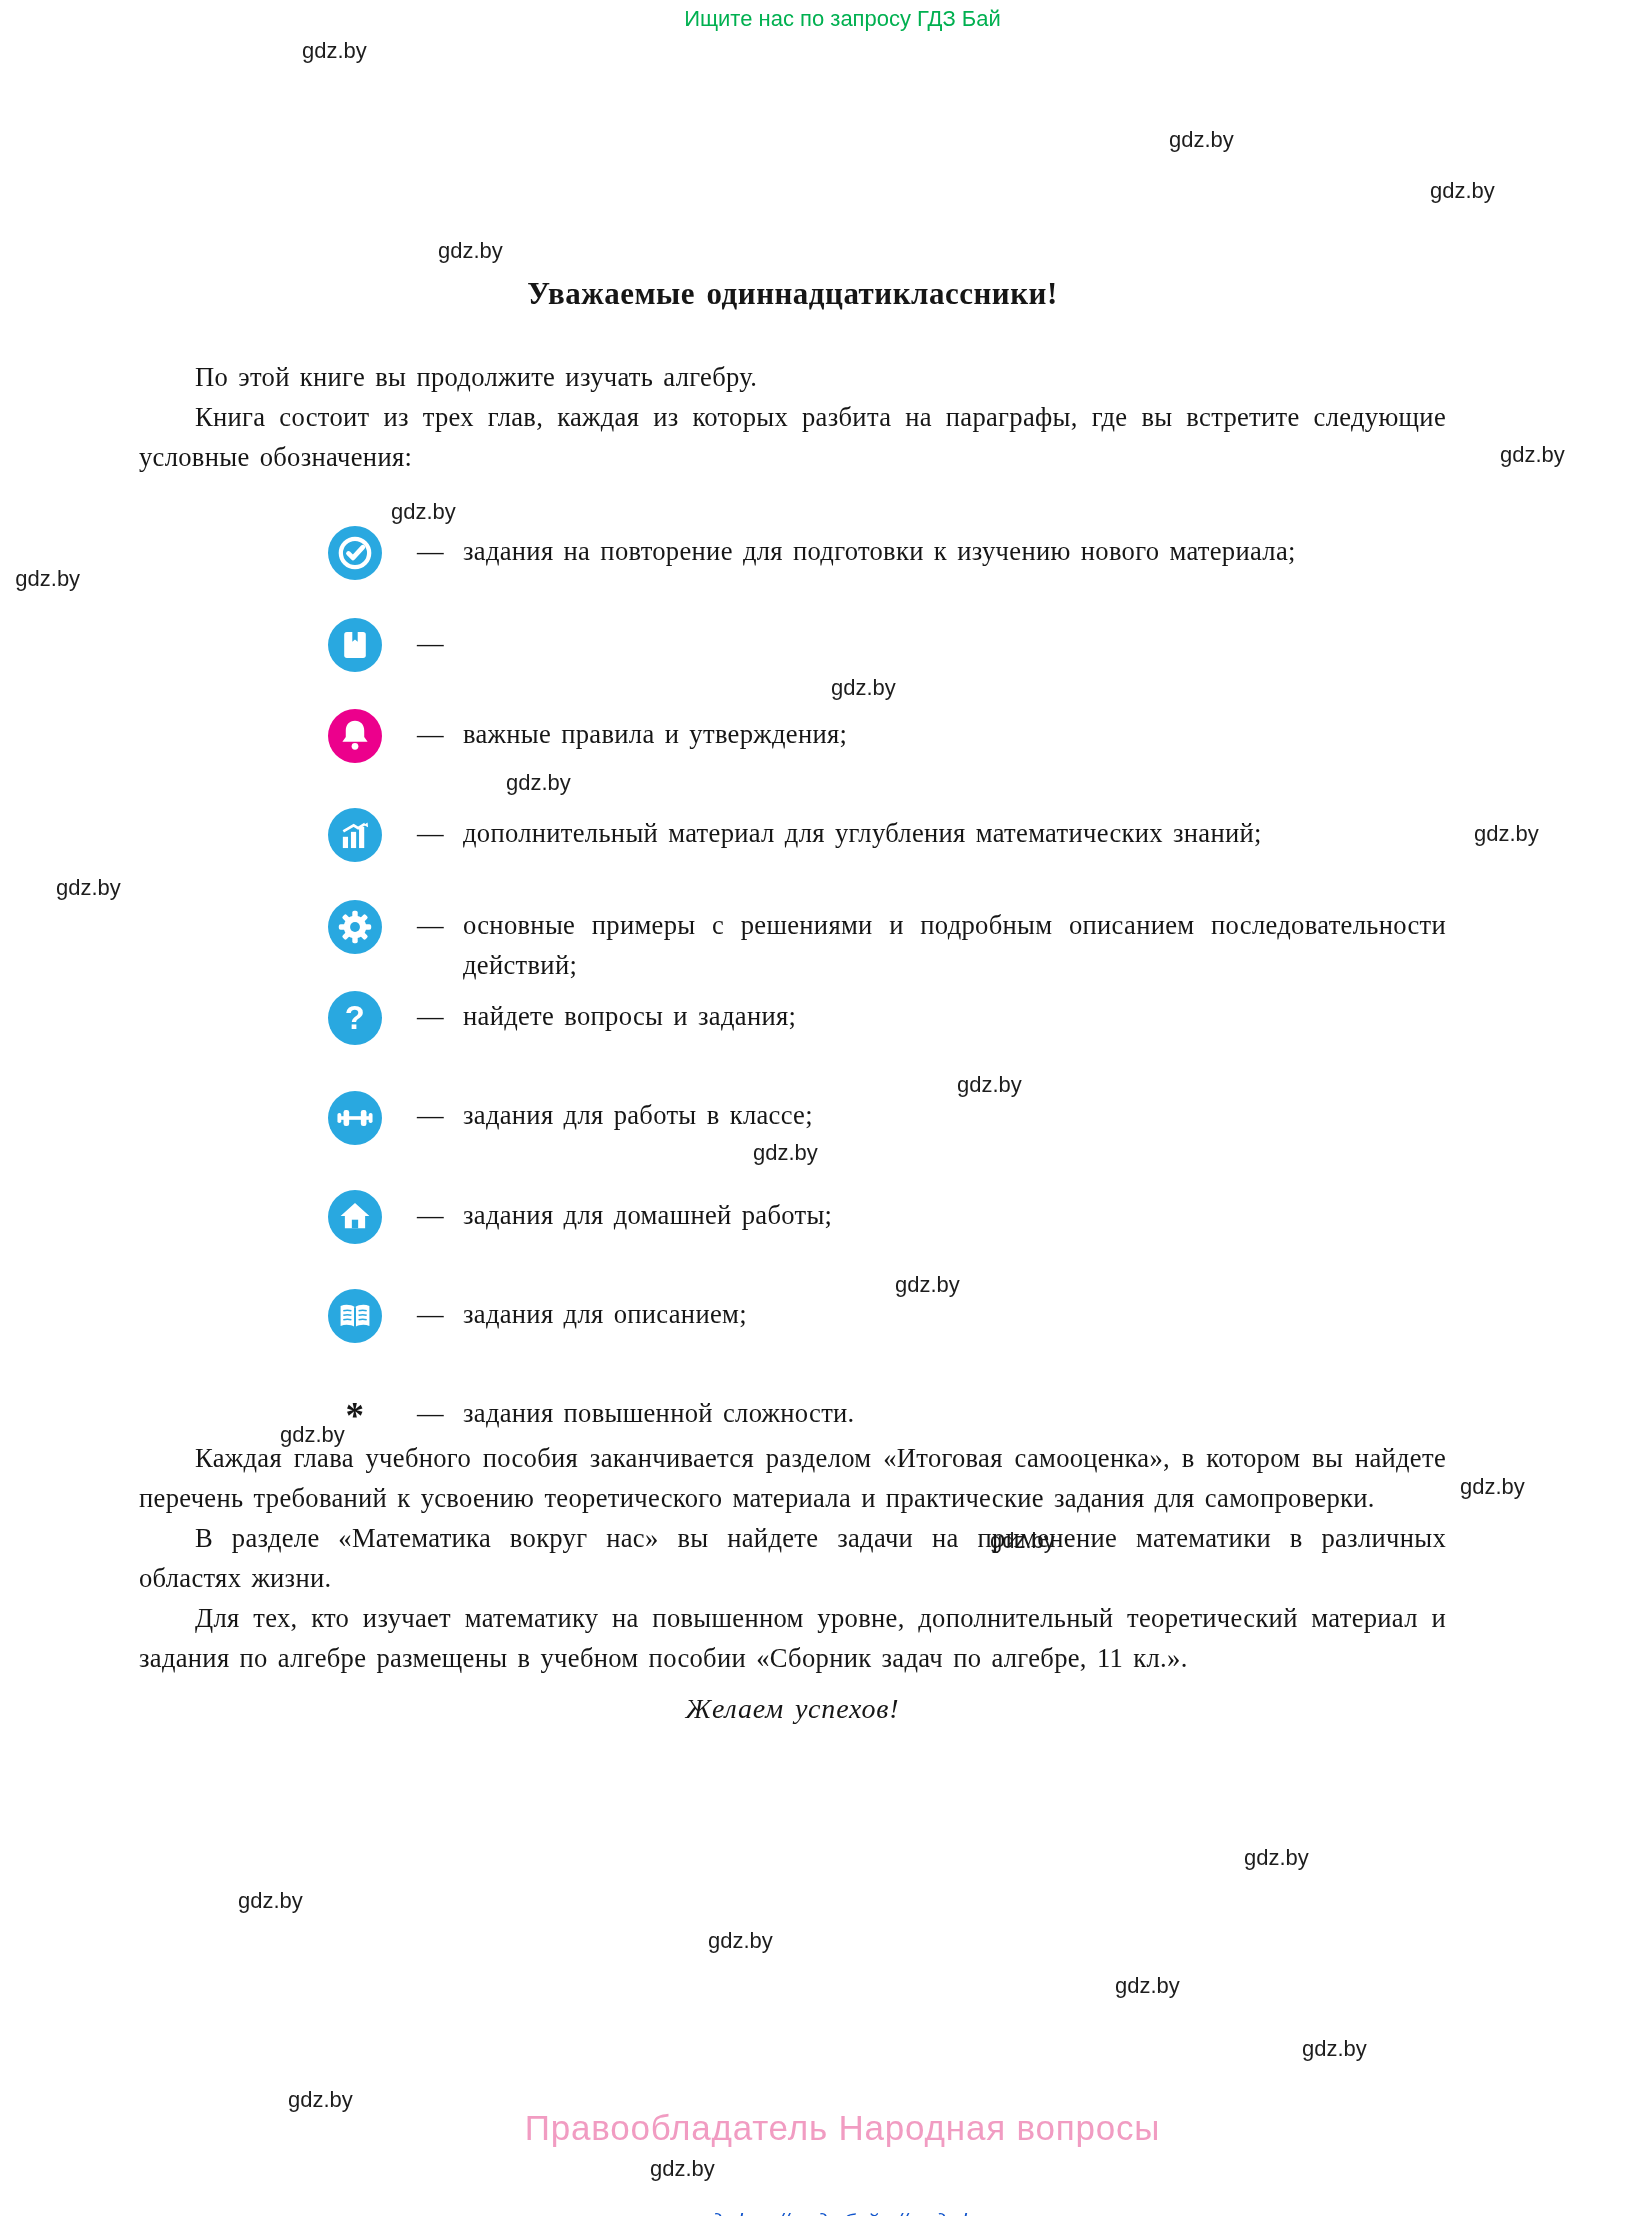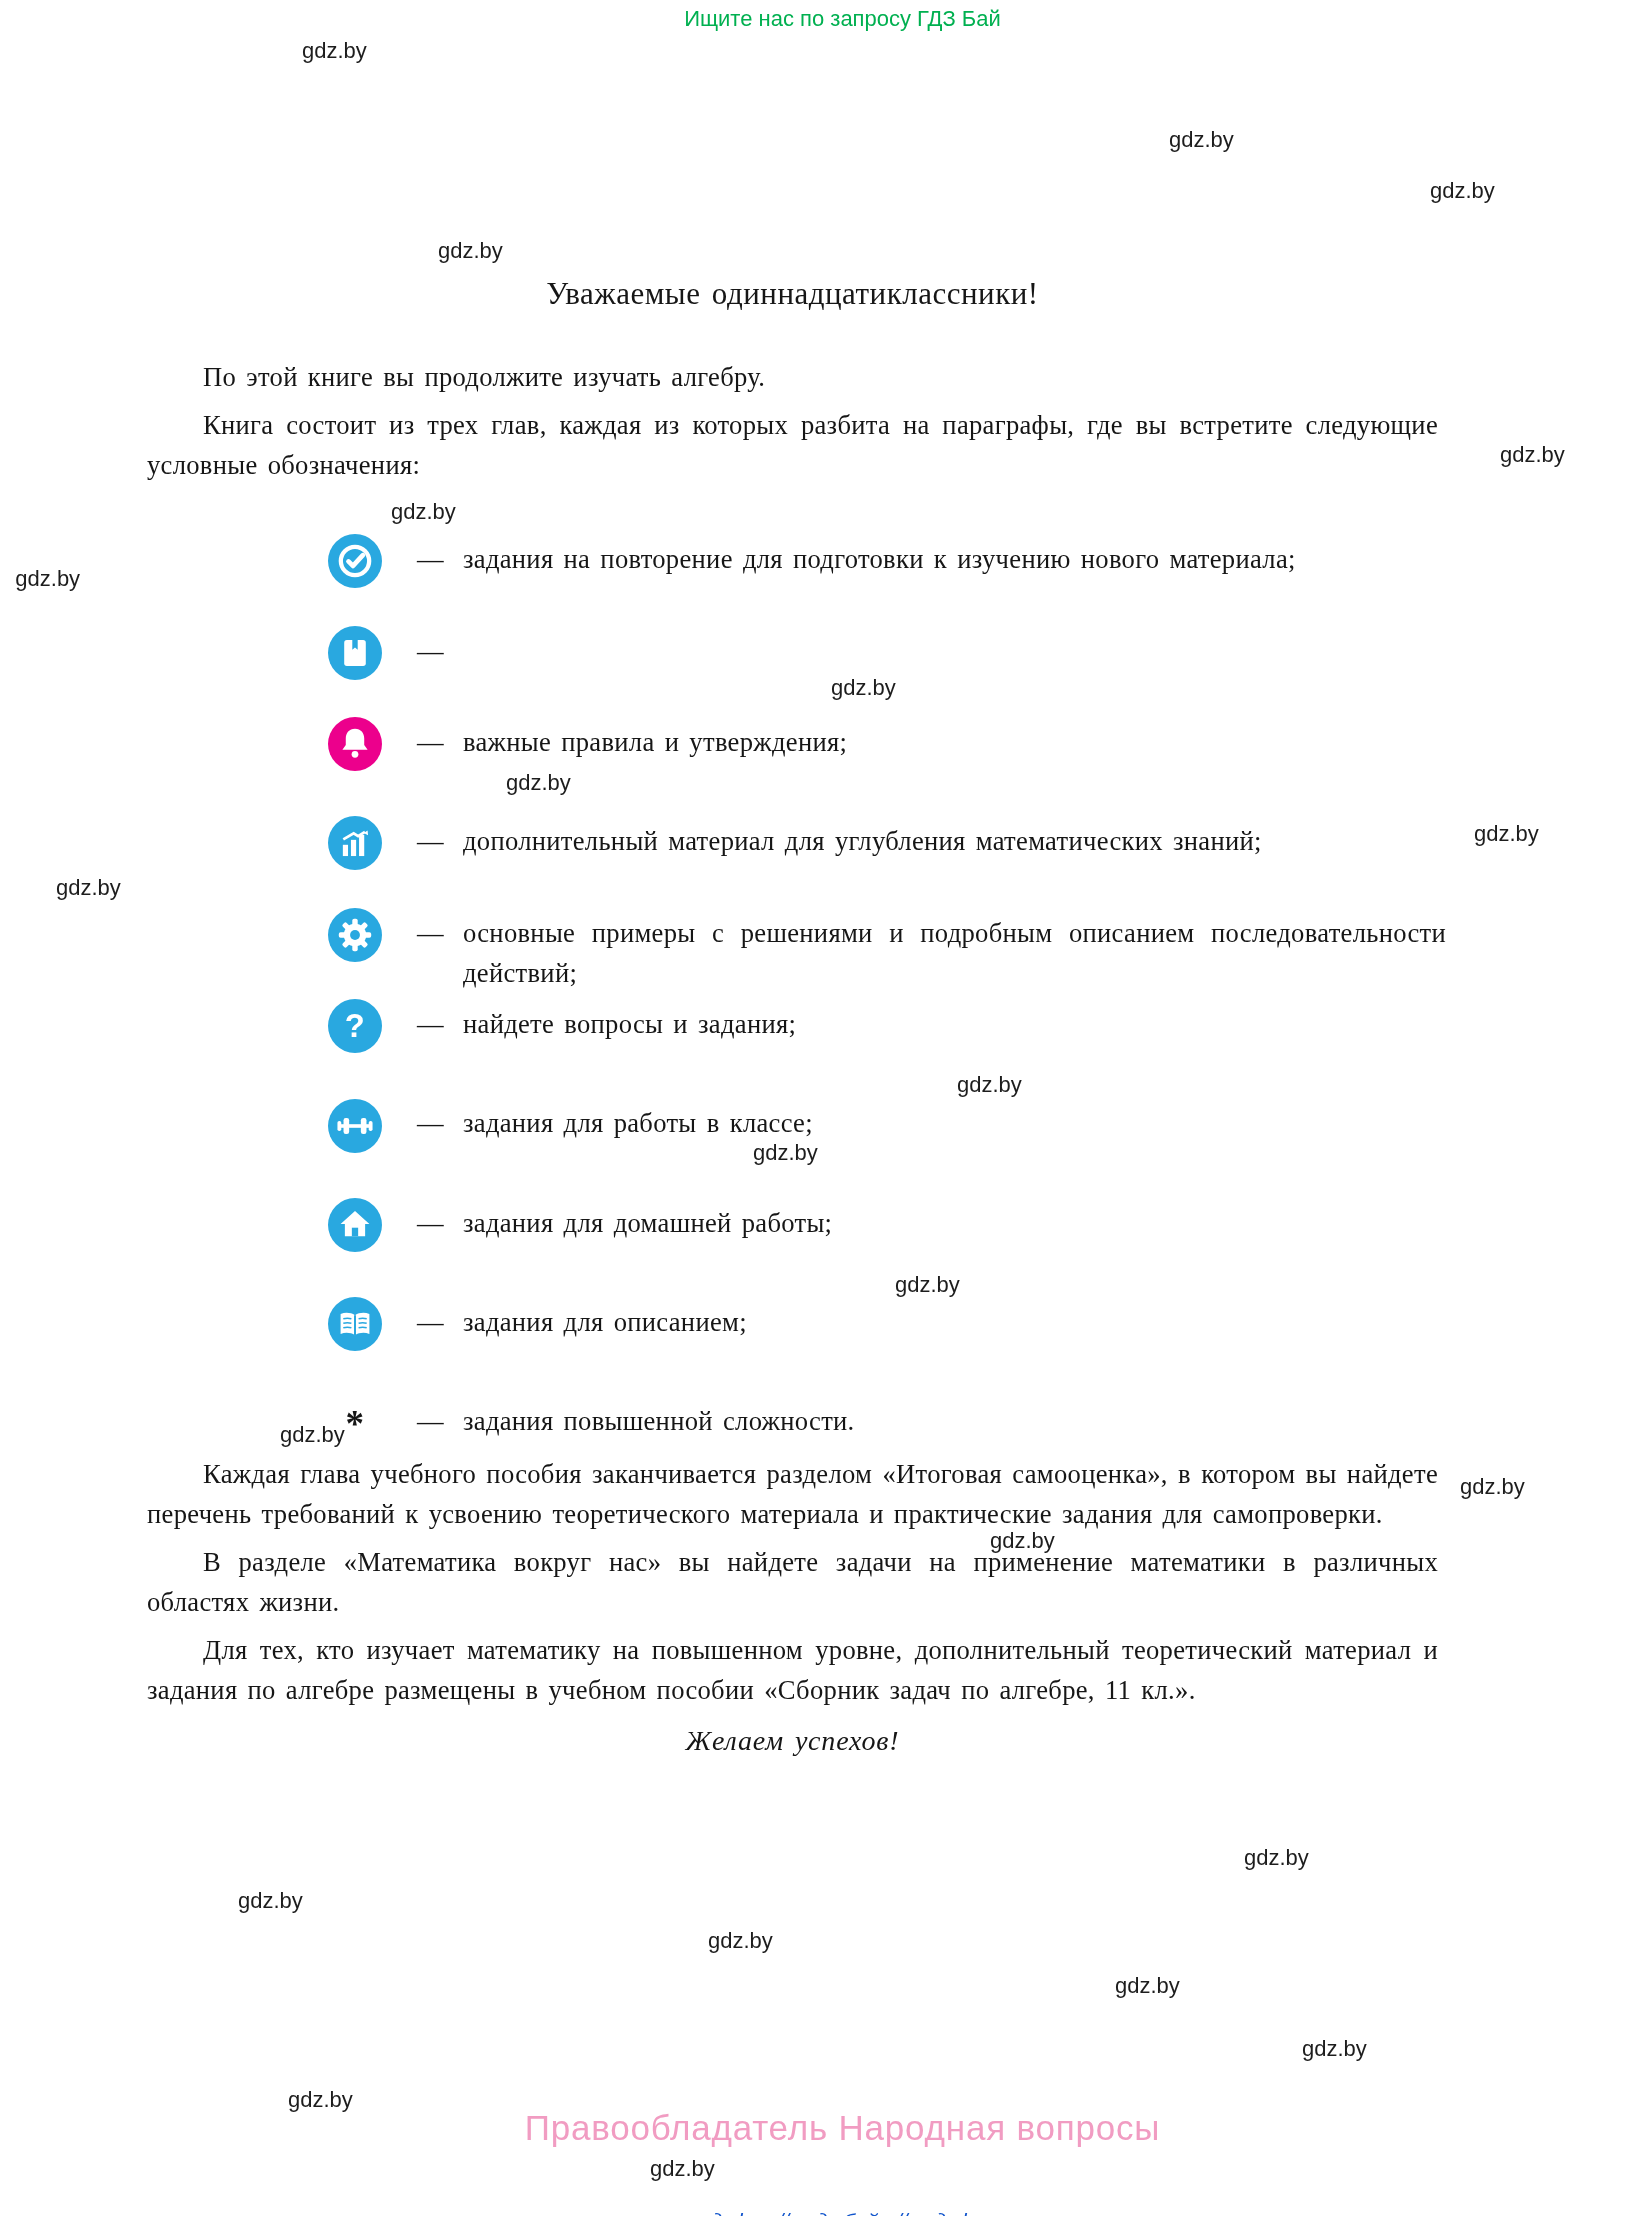--- a/index.html
+++ b/index.html
@@ -16,24 +16,24 @@
   .wm{
     position:absolute;font-family:"Liberation Sans",sans-serif;
     font-size:22px;color:#1d1d1d;white-space:nowrap;
   }
   .content{
     position:absolute;left:139px;top:274px;width:1307px;
     font-size:26.6px;line-height:40px;letter-spacing:0.3px;word-spacing:3.2px;
     text-align:justify;hyphens:auto;-webkit-hyphens:auto;
   }
   h1.title{
-    font-size:31px;line-height:39px;font-weight:normal;text-align:center;
+    font-size:31px;line-height:39px;font-weight:bold;text-align:center;
     margin:0 0 44px 0;letter-spacing:0.5px;text-indent:0;
   }
-  p.para{margin:8px;text-indent:56px;}
+  p.para{margin:0;text-indent:56px;}
   .legend{margin-top:54px;}
   .lrow{display:flex;align-items:flex-start;}
   .lrow.two{min-height:81px;margin-bottom:10.5px;}
   .lrow.one{min-height:40px;margin-bottom:50px;}
   .legend .lrow:last-child{margin-bottom:0;}
   .licon{flex:none;width:54px;height:54px;margin-left:189px;margin-top:-4.8px;}
   .licon svg{display:block;width:54px;height:54px;}
   .lstar{
     flex:none;width:54px;margin-left:189px;text-align:center;
     font-size:37px;line-height:45px;font-weight:bold;

